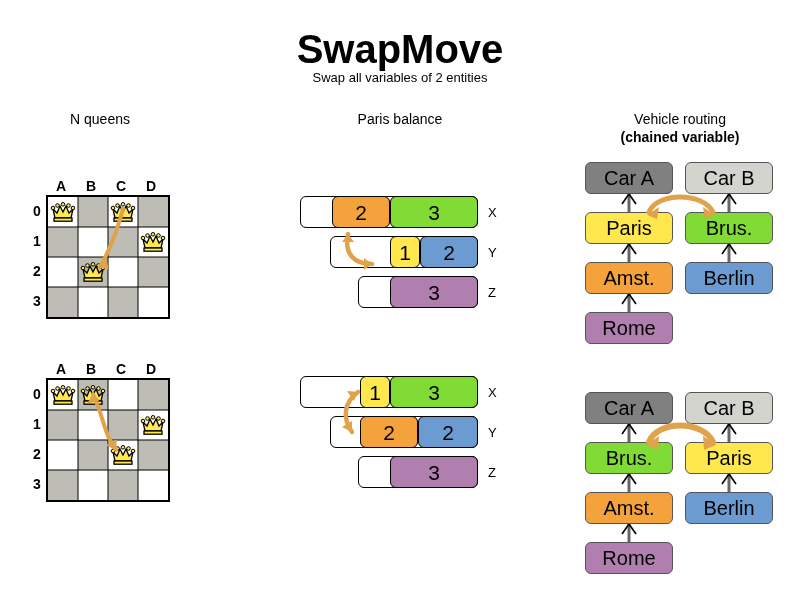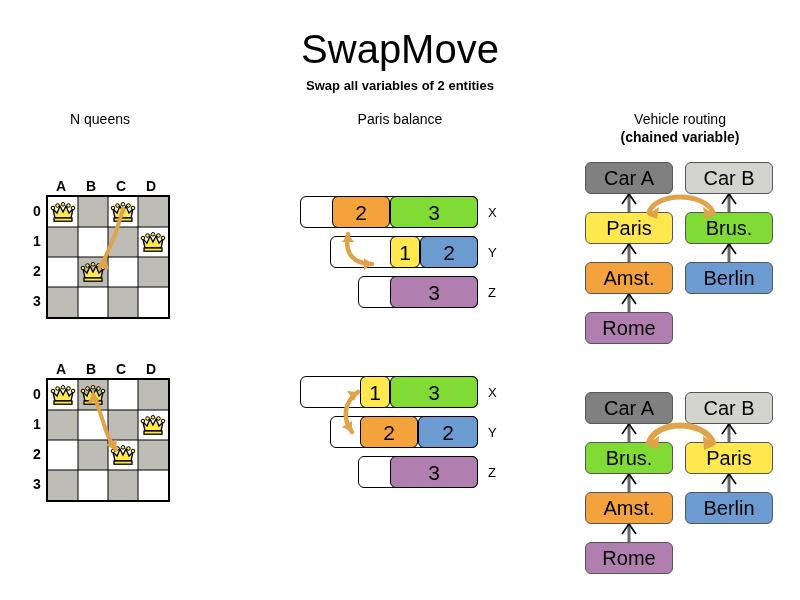--- a/index.html
+++ b/index.html
@@ -9,26 +9,26 @@
     font-family:"Liberation Sans", sans-serif;
     color:#000;
     position:relative;
     overflow:hidden;
   }
   .abs{position:absolute;}
 
   
   #page-title{
     left:0;top:26px;width:800px;text-align:center;
-    font-size:40px;font-weight:400;line-height:46px;
+    font-size:40px;font-weight:700;line-height:46px;
     letter-spacing:0px;
   }
   #page-subtitle{
     left:0;top:70px;width:800px;text-align:center;
-    font-size:13px;font-weight:700;line-height:16px;margin-top:8px;
+    font-size:13px;font-weight:400;line-height:16px;
   }
 
   
   .section-title{
     font-size:14px;text-align:center;line-height:18px;
   }
 
   
   .board{
     border:2px solid #000;

